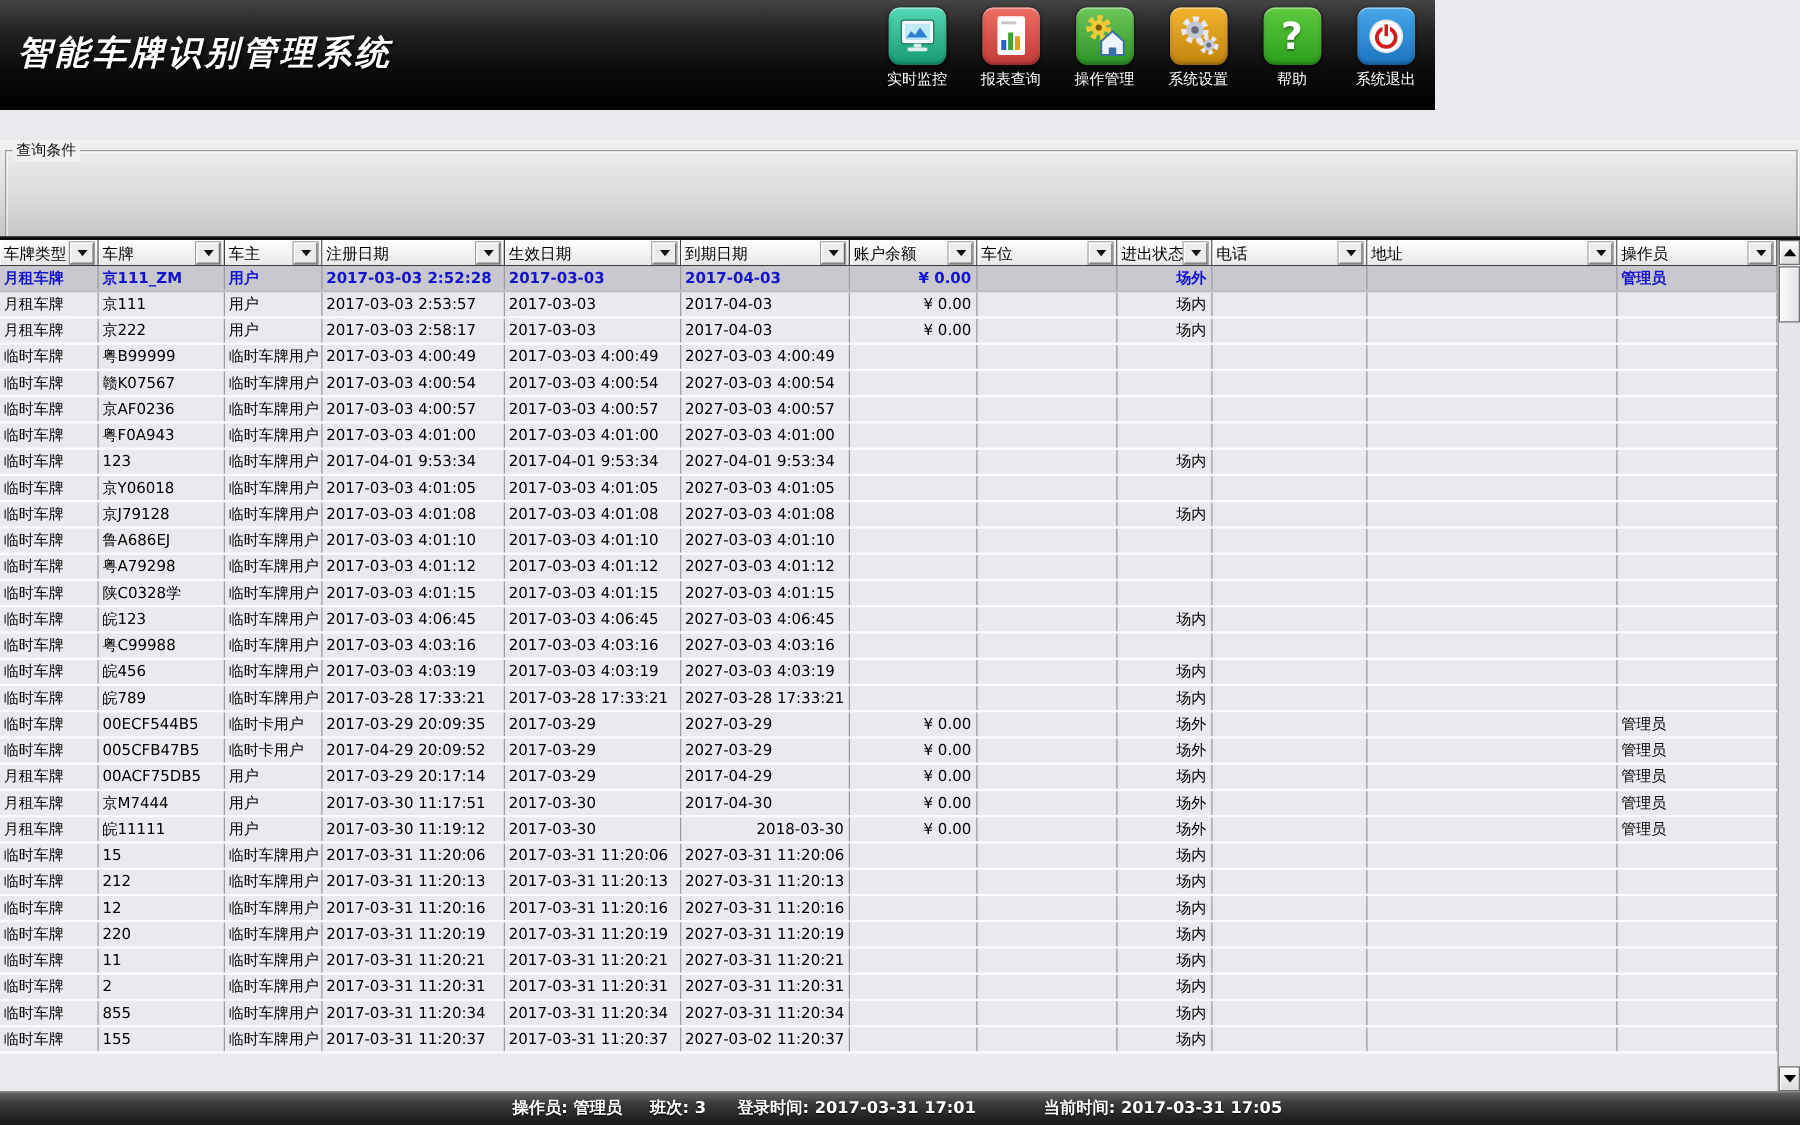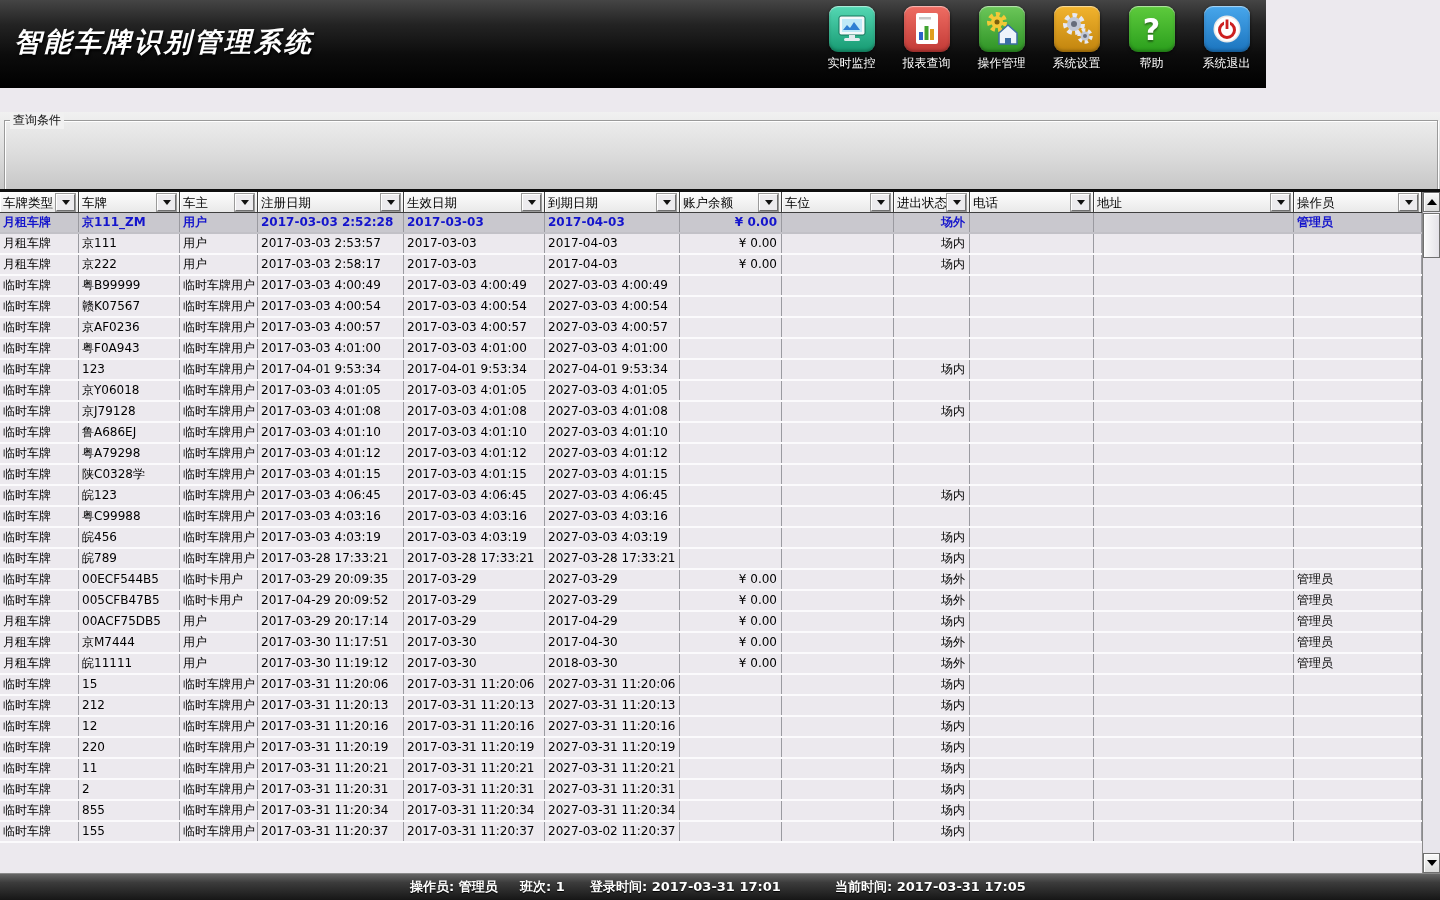--- a/index.html
+++ b/index.html
@@ -1,20 +1,20 @@
 <!DOCTYPE html>
 <html><head>
 <meta charset="utf-8">
 <style>
   html,body{margin:0;padding:0;}
   body{width:1440px;height:900px;font-family:"DejaVu Sans","Liberation Sans",sans-serif;overflow:hidden;}
   .screen{position:relative;width:1440px;height:900px;background:#ECE9EE;overflow:hidden;}
 
   
-  .header{position:absolute;left:0;top:0;width:1266px;height:88px;
+  .header{position:absolute;left:0;top:0;width:1148px;height:88px;
     background:linear-gradient(180deg,#454545 0%,#232323 28%,#0c0c0c 62%,#000 100%);text-align:center;}
   .app-title{position:absolute;left:14px;top:24px;color:#fff;font-size:27px;font-weight:bold;
     font-style:italic;letter-spacing:3px;text-shadow:1px 2px 3px #000;}
   .toolbar{position:absolute;right:2px;top:6px;display:flex;}
   .tb-item{width:75px;display:flex;flex-direction:column;align-items:center;cursor:pointer;}
   .tb-icon{width:46px;height:46px;border-radius:9px;display:flex;align-items:center;justify-content:center;
     box-shadow:inset 0 1px 1px rgba(255,255,255,.55), inset 0 -2px 3px rgba(0,0,0,.25), 0 1px 3px rgba(0,0,0,.7);}
   .tb-icon svg{display:block;}
   .tb-label{margin-top:3px;color:#fff;font-size:12px;text-shadow:0 1px 2px #000;white-space:nowrap;}
   .bg-monitor{background:linear-gradient(180deg,#55d8b4,#169a72);}
@@ -607,21 +607,21 @@
         <div class="cell col-phone" style="width: 124px;"></div>
         <div class="cell col-address" style="width: 200px;"></div>
         <div class="cell col-operator" style="width: 128px;">管理员</div>
       </div>
       <div class="row">
         <div class="cell col-plate_type" style="width: 79px;">月租车牌</div>
         <div class="cell col-plate" style="width: 101px;">皖11111</div>
         <div class="cell col-owner" style="width: 78px;">用户</div>
         <div class="cell col-register_date" style="width: 146px;">2017-03-30 11:19:12</div>
         <div class="cell col-effective_date" style="width: 141px;">2017-03-30</div>
-        <div class="cell col-expire_date" style="width: 135px;">2018-03-30</div>
+        <div class="cell col-expire_date" style="width: 135px; text-align: right;">2018-03-30</div>
         <div class="cell col-balance" style="width: 102px;">¥ 0.00</div>
         <div class="cell col-parking_space" style="width: 112px;"></div>
         <div class="cell col-in_out_status" style="width: 76px;">场外</div>
         <div class="cell col-phone" style="width: 124px;"></div>
         <div class="cell col-address" style="width: 200px;"></div>
         <div class="cell col-operator" style="width: 128px;">管理员</div>
       </div>
       <div class="row">
         <div class="cell col-plate_type" style="width: 79px;">临时车牌</div>
         <div class="cell col-plate" style="width: 101px;">15</div>
@@ -742,18 +742,18 @@
         <i class="arr-up"></i>
       </div>
     <div class="sb-thumb"></div>
     <div class="sb-btn sb-down">
         <i class="arr-down"></i>
       </div>
   </div>
 
   <div class="statusbar">
     <span class="sb-seg seg-operator">操作员: 管理员</span>
-    <span class="sb-seg seg-shift">班次: 1</span>
+    <span class="sb-seg seg-shift">班次: 3</span>
     <span class="sb-seg seg-login">登录时间: 2017-03-31 17:01</span>
     <span class="sb-seg seg-current">当前时间: 2017-03-31 17:05</span>
   </div>
 
 </div>
 
 </body></html>

